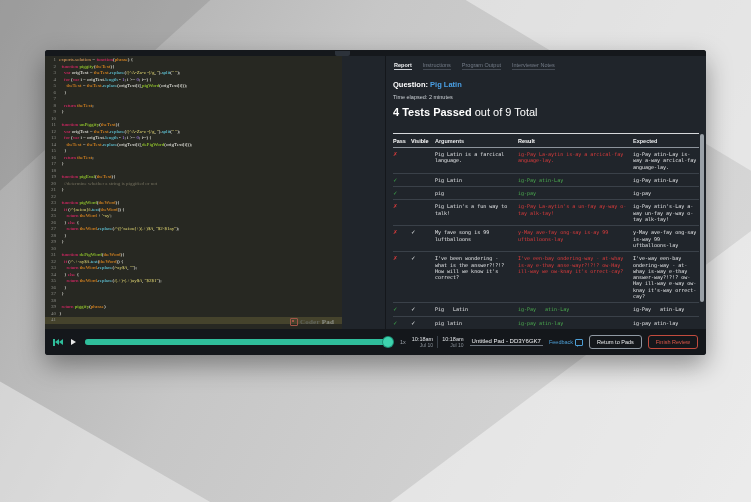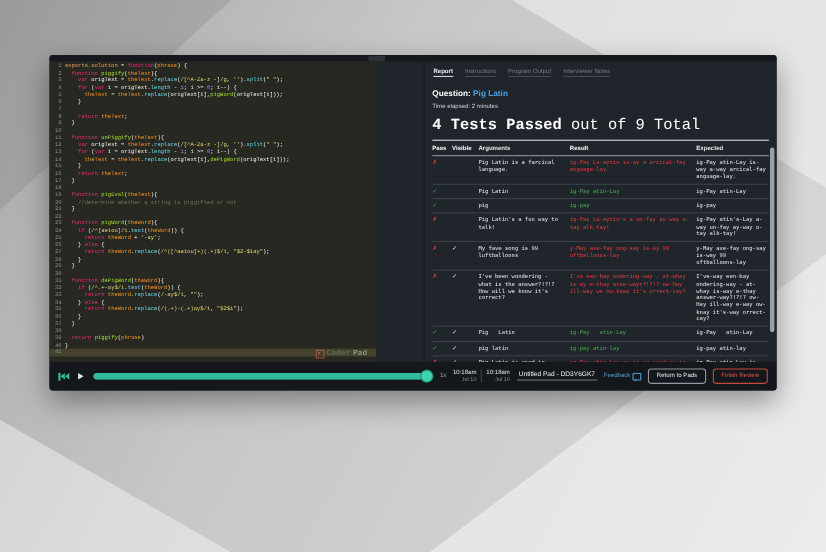--- a/index.html
+++ b/index.html
@@ -13,41 +13,41 @@
   #bg-tri-tl{clip-path:polygon(0 0,28% 0,0 38%);background:rgba(108,108,108,.22);}
 
   .window{position:absolute;left:45px;top:50px;width:661px;height:305px;background:#20252b;
           border-radius:3px;box-shadow:0 10px 26px rgba(0,0,0,.38);display:flex;flex-direction:column;}
   .win-top{height:6px;background:#15181c;border-radius:3px 3px 0 0;position:relative;flex:none;}
   .notch{position:absolute;left:290px;top:1px;width:15px;height:5px;background:#2c323a;border-radius:0 0 2px 2px;}
   .main{flex:1;display:flex;min-height:0;position:relative;}
 
   
   .editor{width:297px;flex:none;background:#272822;position:relative;overflow:hidden;
-          font-family:Liberation Mono, monospace;font-size:5px;line-height:6.5px;padding-top:1px;}
+          font-family:Liberation Serif, serif;font-size:5px;line-height:6.5px;padding-top:1px;}
   .code-line{display:flex;white-space:pre;min-height:6.5px;}
   .code-line.hl{background:#45432c;}
   .ln{width:11px;flex:none;text-align:right;padding-right:3px;color:#8f908a;}
   .tok-kw{color:#f92672}.tok-fn{color:#a6e22e}.tok-pm{color:#fd971f}.tok-me{color:#66d9ef}
   .tok-st{color:#e6db74}.tok-nu{color:#ae81ff}.tok-co{color:#75715e}.tok-pl{color:#f8f8f2}.tok-ob{color:#e8a25e}
   .watermark{position:absolute;right:8px;bottom:3px;display:flex;align-items:center;gap:2px;
              font-size:7px;font-weight:bold;letter-spacing:.2px;}
   .wm-icon{width:6px;height:6px;border:1px solid #a05548;border-radius:1px;display:inline-block;position:relative;}
   .wm-icon:after{content:"";position:absolute;left:1px;top:1px;width:2px;height:2px;background:#a05548;}
   .wm-coder{color:#62665e}.wm-pad{color:#8d9189}
 
   
   .panel{flex:1;background:#20252b;border-left:1px solid #14171b;position:relative;padding:0 7px;overflow:hidden;margin-left:43px;}
   .tabs{display:flex;gap:11px;padding:6px 1px 4px;}
   .tab{font-size:5.5px;color:#747c88;border-bottom:1px solid #454b54;padding-bottom:1px;cursor:default;}
   .tab.active{color:#eef0f2;font-weight:bold;border-color:#cfd3d8;}
   .question{margin-top:6px;font-size:7.5px;font-weight:bold;color:#ffffff;}
   .q-title{color:#4aa0e6;}
   .time-row{margin-top:5px;font-size:5.5px;color:#ccd1d6;}
-  .summary{margin-top:6px;padding-bottom:5px;font-size:14px;color:#ffffff;border-bottom:1px solid #d6d9dc;font-family:Liberation Mono, monospace;}
+  .summary{margin-top:6px;padding-bottom:15px;font-size:11px;color:#ffffff;border-bottom:1px solid #d6d9dc;}
   .s-strong{font-weight:bold;}
   .thead{display:flex;font-size:5.5px;font-weight:bold;color:#fff;padding:4px 0 3px;border-bottom:1px solid #8d949c;}
   .trow{display:flex;border-bottom:1px solid #3a4149;padding:3px 0;
         font-family:"DejaVu Sans Mono",monospace;font-size:5px;line-height:6.3px;}
   .c-pass{width:18px;flex:none;}
   .c-vis{width:24px;flex:none;}
   .c-args{width:78px;flex:none;padding-right:5px;white-space:pre-wrap;word-break:break-word;color:#e8eaec;}
   .c-res{width:110px;flex:none;padding-right:5px;white-space:pre-wrap;word-break:break-word;}
   .c-exp{flex:1;white-space:pre-wrap;word-break:break-word;color:#e8eaec;}
   .mark{font-family:"DejaVu Sans",sans-serif;font-size:5.5px;}

